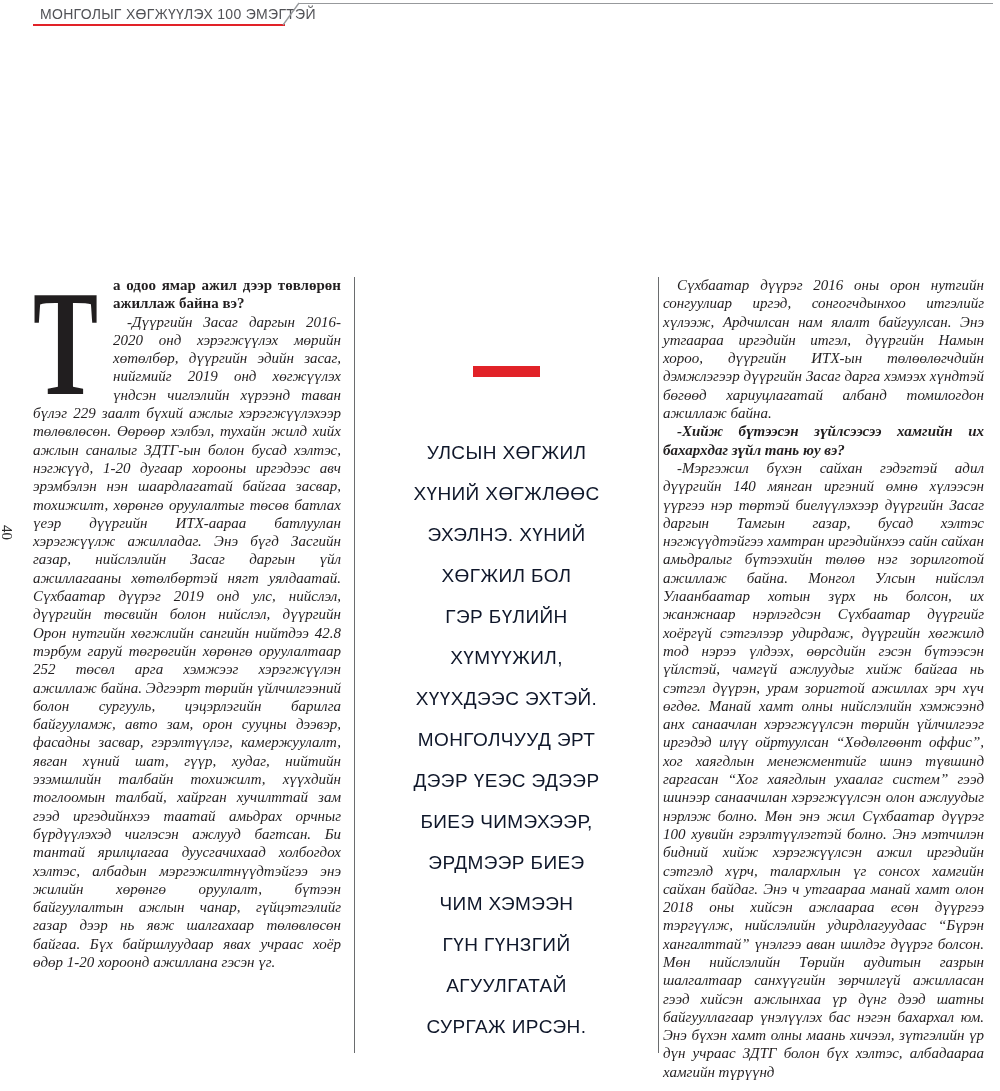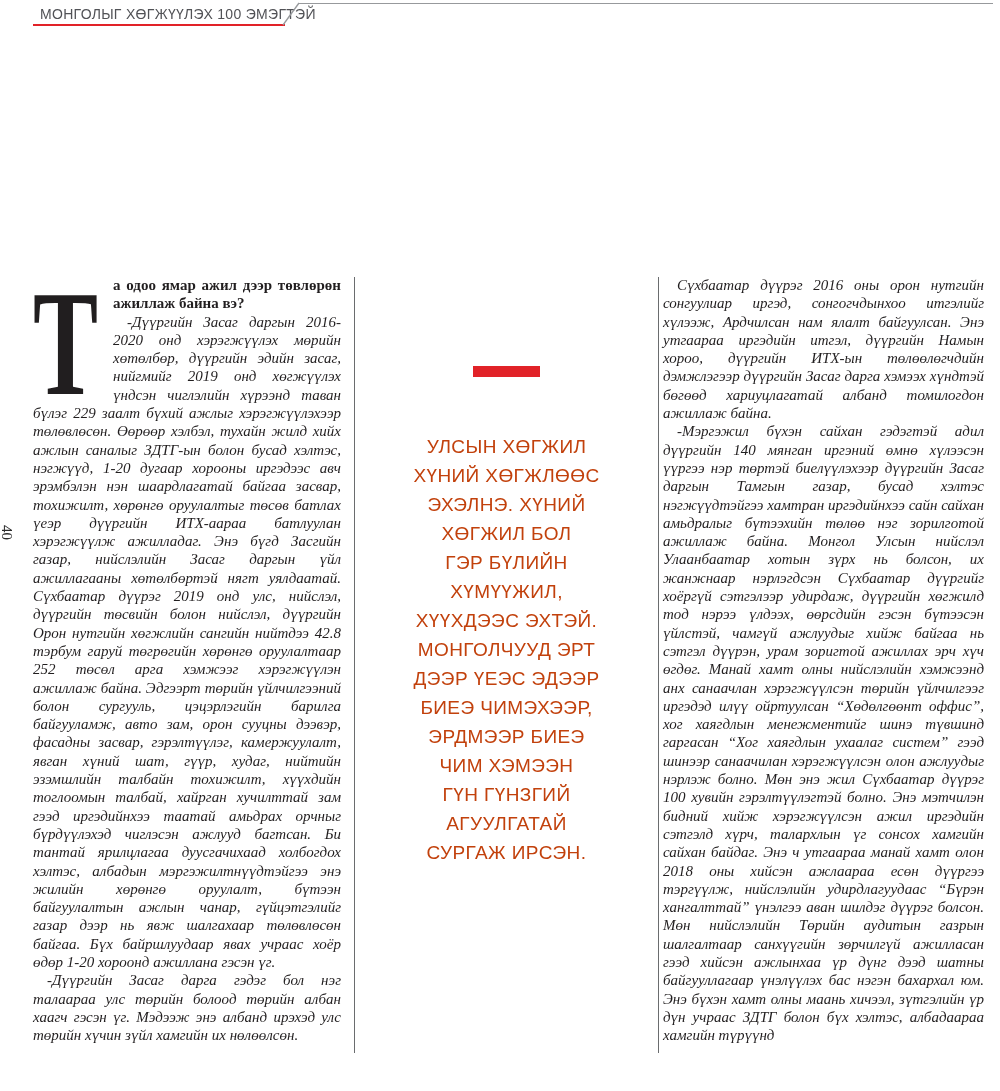--- a/index.html
+++ b/index.html
@@ -59,22 +59,22 @@
     font-size:150px; line-height:130px; color:#211e1f;
     transform:scaleX(0.65); transform-origin:0 0;
   }
 
   
   .col-mid{ position:absolute; left:368px; top:366px; width:277px; }
   .quote-bar{ width:67px; height:11px; background:#e12228; margin:0 auto; }
   .quote-text{
     margin-top:55px; white-space:pre-line; text-align:center;
     font-family:"Liberation Sans", sans-serif;
-    font-size:19px; line-height:29px; letter-spacing:0.4px;
-    color:#c2410c;
+    font-size:19px; line-height:41px; letter-spacing:0.4px;
+    color:#0f172a;
   }
 </style>
 </head>
 <body>
 
 <div class="page">
 
   <div class="header-title">МОНГОЛЫГ ХӨГЖҮҮЛЭХ 100 ЭМЭГТЭЙ</div>
   <div class="header-underline"></div>
   <svg class="header-diag" width="20" height="26" viewBox="0 0 20 26">
@@ -86,21 +86,20 @@
 
   <div class="vrule vrule-left"></div>
   <div class="vrule vrule-right"></div>
 
   <section class="col col-left">
     <div>
       <span class="dropcap">Т</span>
       <h3 class="question">а одоо ямар ажил дээр төвлөрөн ажиллаж байна вэ?</h3>
       <p class="indent">-Дүүргийн Засаг даргын 2016-2020 онд хэрэгжүүлэх мөрийн хөтөлбөр, дүүргийн эдийн засаг, нийгмийг 2019 онд хөгжүүлэх үндсэн чиглэлийн хүрээнд таван бүлэг 229 заалт бүхий ажлыг хэрэгжүүлэхээр төлөвлөсөн. Өөрөөр хэлбэл, тухайн жилд хийх ажлын саналыг ЗДТГ-ын болон бусад хэлтэс, нэгжүүд, 1-20 дугаар хорооны иргэдээс авч эрэмбэлэн нэн шаардлагатай байгаа засвар, тохижилт, хөрөнгө оруулалтыг төсөв батлах үеэр дүүргийн ИТХ-аараа батлуулан хэрэгжүүлж ажилладаг. Энэ бүгд Засгийн газар, нийслэлийн Засаг даргын үйл ажиллагааны хөтөлбөртэй нягт уялдаатай. Сүхбаатар дүүрэг 2019 онд улс, нийслэл, дүүргийн төсвийн болон нийслэл, дүүргийн Орон нутгийн хөгжлийн сангийн нийтдээ 42.8 тэрбум гаруй төгрөгийн хөрөнгө оруулалтаар 252 төсөл арга хэмжээг хэрэгжүүлэн ажиллаж байна. Эдгээрт төрийн үйлчилгээний болон сургууль, цэцэрлэгийн барилга байгууламж, авто зам, орон сууцны дээвэр, фасадны засвар, гэрэлтүүлэг, камержуулалт, явган хүний шат, гүүр, худаг, нийтийн эзэмшлийн талбайн тохижилт, хүүхдийн тоглоомын талбай, хайрган хучилттай зам гээд иргэдийнхээ таатай амьдрах орчныг бүрдүүлэхэд чиглэсэн ажлууд багтсан. Би тантай ярилцлагаа дуусгачихаад холбогдох хэлтэс, албадын мэргэжилтнүүдтэйгээ энэ жилийн хөрөнгө оруулалт, бүтээн байгуулалтын ажлын чанар, гүйцэтгэлийг газар дээр нь явж шалгахаар төлөвлөсөн байгаа. Бүх байршлуудаар явах учраас хоёр өдөр 1-20 хороонд ажиллана гэсэн үг.</p>
     </div>
-    <p class="indent">-Дүүргийн Засаг дарга гэдэг бол нэг талаараа улс төрийн болоод төрийн албан хаагч гэсэн үг. Мэдээж энэ албанд ирэхэд улс төрийн хүчин зүйл хамгийн их нөлөөлсөн.</p>
   </section>
 
   <section class="col-mid">
     <div class="quote-bar"></div>
     <div class="quote-text">УЛСЫН ХӨГЖИЛ
 ХҮНИЙ ХӨГЖЛӨӨС
 ЭХЭЛНЭ. ХҮНИЙ
 ХӨГЖИЛ БОЛ
 ГЭР БҮЛИЙН
 ХҮМҮҮЖИЛ,
@@ -110,16 +109,17 @@
 БИЕЭ ЧИМЭХЭЭР,
 ЭРДМЭЭР БИЕЭ
 ЧИМ ХЭМЭЭН
 ГҮН ГҮНЗГИЙ
 АГУУЛГАТАЙ
 СУРГАЖ ИРСЭН.</div>
   </section>
 
   <section class="col col-right">
     <p class="indent">Сүхбаатар дүүрэг 2016 оны орон нутгийн сонгуулиар иргэд, сонгогчдынхоо итгэлийг хүлээж, Ардчилсан нам ялалт байгуулсан. Энэ утгаараа иргэдийн итгэл, дүүргийн Намын хороо, дүүргийн ИТХ-ын төлөөлөгчдийн дэмжлэгээр дүүргийн Засаг дарга хэмээх хүндтэй бөгөөд хариуцлагатай албанд томилогдон ажиллаж байна.</p>
+    <h3 class="question indent spaced">-Хийж бүтээсэн зүйлсээсээ хамгийн их бахархдаг зүйл тань юу вэ?</h3>
     <p class="indent">-Мэргэжил бүхэн сайхан гэдэгтэй адил дүүргийн 140 мянган иргэний өмнө хүлээсэн үүргээ нэр төртэй биелүүлэхээр дүүргийн Засаг даргын Тамгын газар, бусад хэлтэс нэгжүүдтэйгээ хамтран иргэдийнхээ сайн сайхан амьдралыг бүтээхийн төлөө нэг зорилготой ажиллаж байна. Монгол Улсын нийслэл Улаанбаатар хотын зүрх нь болсон, их жанжнаар нэрлэгдсэн Сүхбаатар дүүргийг хоёргүй сэтгэлээр удирдаж, дүүргийн хөгжилд тод нэрээ үлдээх, өөрсдийн гэсэн бүтээсэн үйлстэй, чамгүй ажлуудыг хийж байгаа нь сэтгэл дүүрэн, урам зоригтой ажиллах эрч хүч өгдөг. Манай хамт олны нийслэлийн хэмжээнд анх санаачлан хэрэгжүүлсэн төрийн үйлчилгээг иргэдэд илүү ойртуулсан “Хөдөлгөөнт оффис”, хог хаягдлын менежментийг шинэ түвшинд гаргасан “Хог хаягдлын ухаалаг систем” гээд шинээр санаачилан хэрэгжүүлсэн олон ажлуудыг нэрлэж болно. Мөн энэ жил Сүхбаатар дүүрэг 100 хувийн гэрэлтүүлэгтэй болно. Энэ мэтчилэн бидний хийж хэрэгжүүлсэн ажил иргэдийн сэтгэлд хүрч, талархлын үг сонсох хамгийн сайхан байдаг. Энэ ч утгаараа манай хамт олон 2018 оны хийсэн ажлаараа есөн дүүргээ тэргүүлж, нийслэлийн удирдлагуудаас “Бүрэн хангалттай” үнэлгээ аван шилдэг дүүрэг болсон. Мөн нийслэлийн Төрийн аудитын газрын шалгалтаар санхүүгийн зөрчилгүй ажилласан гээд хийсэн ажлынхаа үр дүнг дээд шатны байгууллагаар үнэлүүлэх бас нэгэн бахархал юм. Энэ бүхэн хамт олны маань хичээл, зүтгэлийн үр дүн учраас ЗДТГ болон бүх хэлтэс, албадаараа хамгийн түрүүнд</p>
   </section>
 
 </div>
 
 </body></html>

